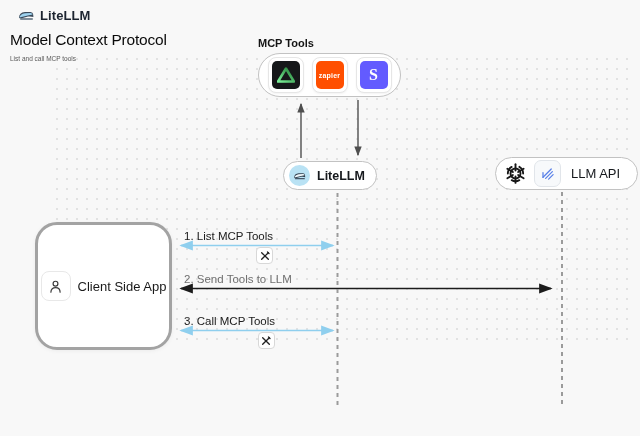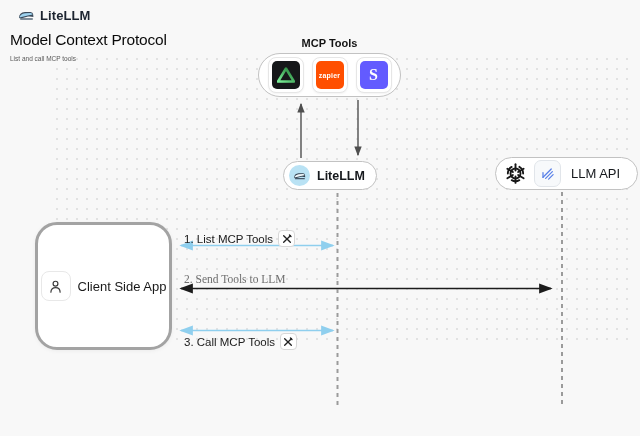--- a/index.html
+++ b/index.html
@@ -14,21 +14,21 @@
     left:52px;top:54px;width:582px;height:294px;
     background-image:radial-gradient(circle,#e2e2e2 1.1px,transparent 1.2px);
     background-size:10px 10px;
   }
   
   .brand-row{left:18px;top:8px;display:flex;align-items:center;gap:6px;}
   .brand-text{font-size:13px;font-weight:700;color:#1c2430;letter-spacing:.1px;}
   .page-title{left:10px;top:31px;font-size:15.5px;font-weight:400;color:#0a0a0a;letter-spacing:-0.2px;}
   .page-subtitle{left:10px;top:55px;font-size:6.5px;color:#5a5a5a;}
   
-  .mcp-label{left:258px;top:37px;width:143px;text-align:center;font-size:11px;font-weight:600;color:#141414;}
+  .mcp-label{left:258px;top:37px;width:143px;font-size:11px;font-weight:600;color:#141414;}
   .mcp-box{
     left:258px;top:53px;width:143px;height:44px;box-sizing:border-box;
     background:#fff;border:1.2px solid #c2c2c2;border-radius:22px;
     display:flex;align-items:center;justify-content:center;gap:8px;
   }
   .tool-chip{
     width:34px;height:34px;background:#fff;border:1px solid #e6e6e6;border-radius:8px;
     display:flex;align-items:center;justify-content:center;
     box-shadow:0 1px 2px rgba(0,0,0,.05);
   }
@@ -49,30 +49,30 @@
   
   .client-box{
     left:35px;top:222px;width:137px;height:128px;box-sizing:border-box;
     background:#fff;border:3px solid #a3a3a3;border-radius:22px;
     box-shadow:0 1px 4px rgba(0,0,0,.05);
     display:flex;align-items:center;justify-content:center;gap:7px;
   }
   .person-chip{width:28px;height:28px;border-radius:8px;background:#fff;border:1px solid #e8e8e8;display:flex;align-items:center;justify-content:center;flex:0 0 auto;}
   .client-box .label{font-size:13px;font-weight:500;color:#1a1a1a;}
   
-  .msg{display:flex;align-items:center;gap:5px;}
+  .msg{display:flex;align-items:flex-end;gap:5px;flex-direction:column;}
   .msg .txt{font-size:11.5px;font-weight:500;color:#202020;}
-  .msg.gray .txt{color:#6f6f6f;font-family:Liberation Serif, serif;}
+  .msg.gray .txt{color:#6f6f6f;}
   .tools-mini{
     width:15px;height:15px;border-radius:4px;background:#fff;border:1px solid #d8d8d8;
     display:inline-flex;align-items:center;justify-content:center;
   }
   .msg1{left:184px;top:230px;}
   .msg2{left:184px;top:273px;}
-  .msg3{left:184px;top:333px;}
+  .msg3{left:184px;top:315px;}
   svg.connectors{left:0;top:0;width:640px;height:436px;pointer-events:none;}
 </style>
 </head>
 <body>
 
 <div class="abs dotgrid"></div>
 
 <svg class="abs connectors" viewBox="0 0 640 436" xmlns="http://www.w3.org/2000/svg">
   <defs>
     <marker id="mblue" viewBox="0 0 8 6" refX="7" refY="3" markerWidth="8" markerHeight="6" orient="auto-start-reverse">

